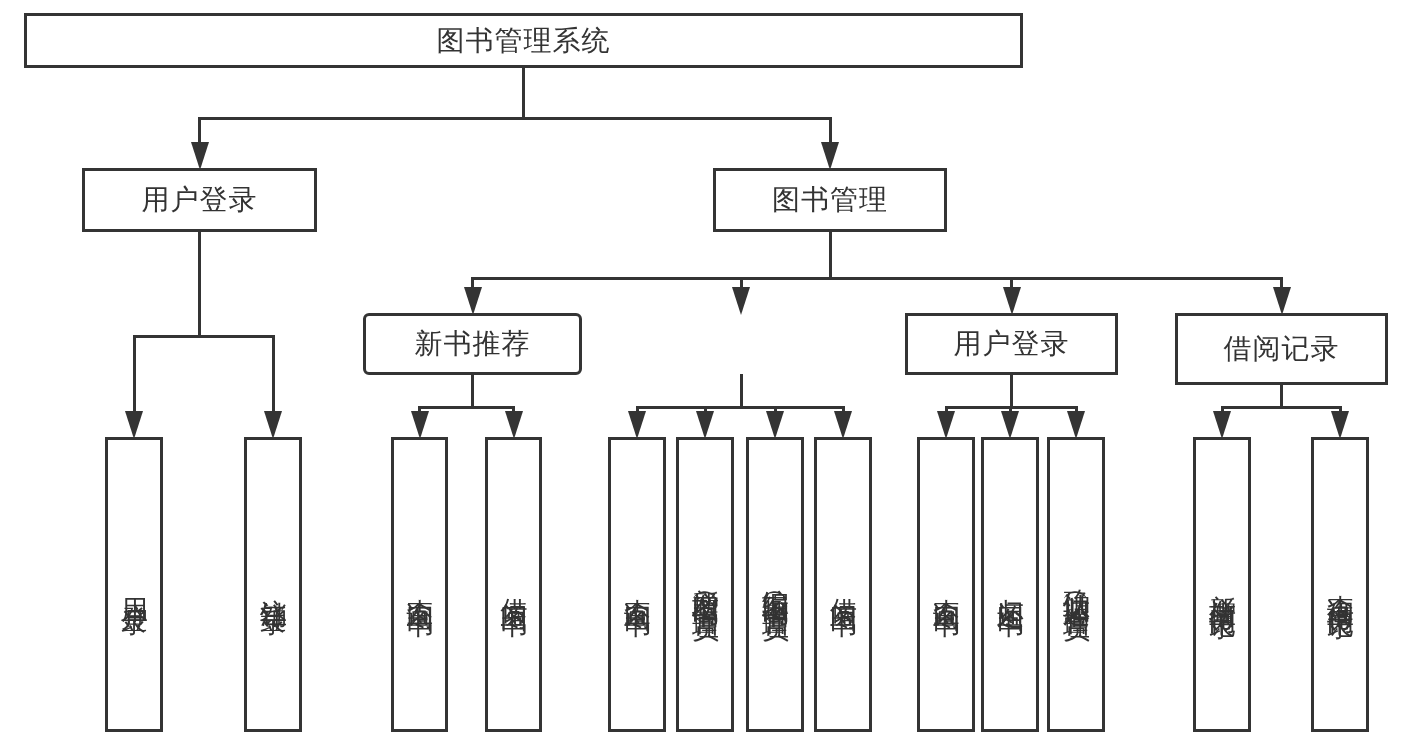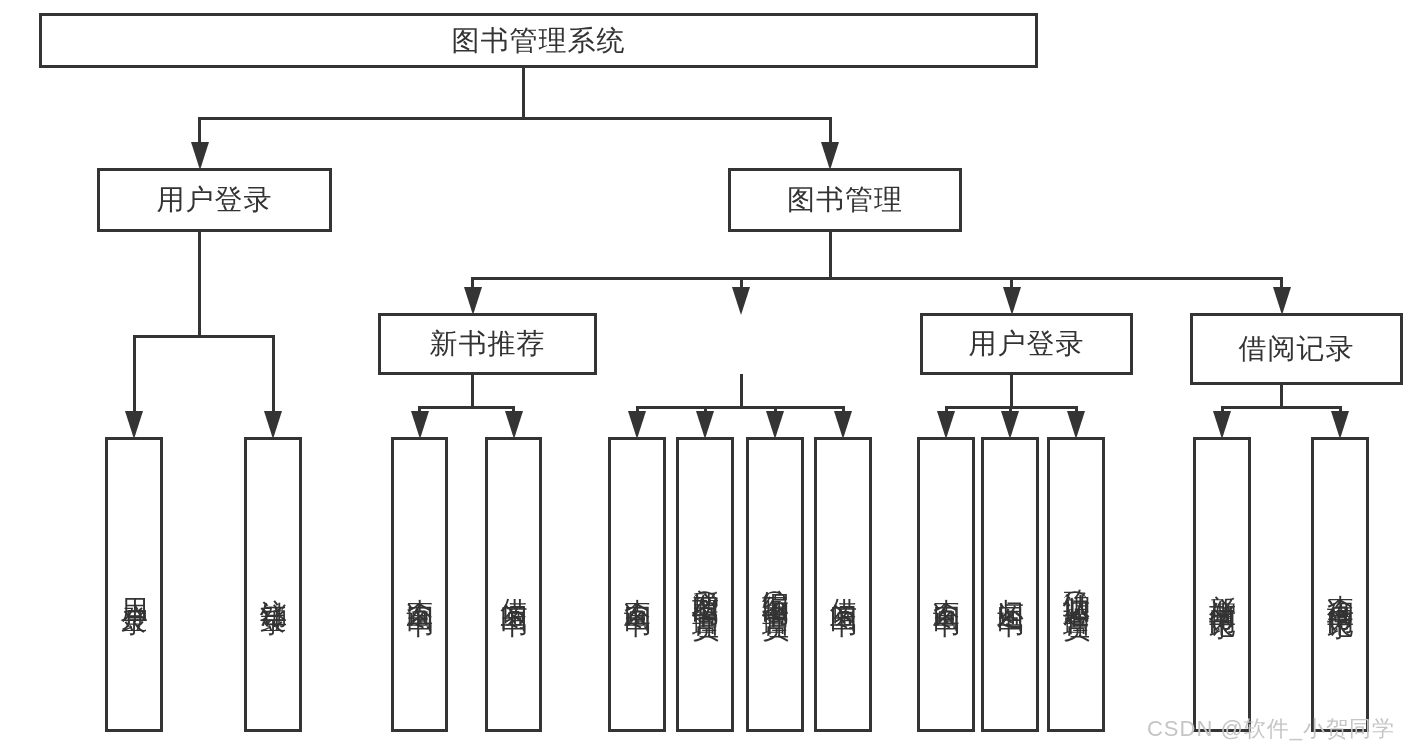--- a/index.html
+++ b/index.html
@@ -25,21 +25,20 @@
     color:var(--text);
     display:flex;
     align-items:center;
     justify-content:center;
     z-index:2;
   }
   .node.h{
     font-size:28px;
     letter-spacing:1px;
     white-space:nowrap;
-    margin-left:15px;
   }
   .node.v{
     writing-mode:vertical-rl;
     text-orientation:mixed;
     font-size:27px;
     letter-spacing:4px;
     line-height:1;
   }
   .line{
     position:absolute;
@@ -62,25 +61,24 @@
     color:var(--wm);
     letter-spacing:1px;
     z-index:5;
     white-space:nowrap;
   }
 </style>
 </head>
 <body>
 
 <div id="diagram">
-  <div class="watermark">CSDN @软件_小贺同学</div>
 <div class="node h" style="left: 24px; top: 13px; width: 999px; height: 55px;">图书管理系统</div>
     <div class="node h" style="left: 82px; top: 168px; width: 235px; height: 64px;">用户登录</div>
     <div class="node h" style="left: 713px; top: 168px; width: 234px; height: 64px;">图书管理</div>
-    <div class="node h" style="left: 363px; top: 313px; width: 219px; height: 62px;">新书推荐</div>
+    <div class="node h" style="left: 363px; top: 313px; width: 219px; height: 62px; border-radius: 6px;">新书推荐</div>
     <div class="node h" style="left: 905px; top: 313px; width: 213px; height: 62px;">用户登录</div>
     <div class="node h" style="left: 1175px; top: 313px; width: 213px; height: 72px;">借阅记录</div>
     <div class="node v" style="left: 105px; top: 437px; width: 58px; height: 295px;">用户登录</div>
     <div class="node v" style="left: 244px; top: 437px; width: 58px; height: 295px;">注销登录</div>
     <div class="node v" style="left: 391px; top: 437px; width: 57px; height: 295px;">查询图书</div>
     <div class="node v" style="left: 485px; top: 437px; width: 57px; height: 295px;">借阅图书</div>
     <div class="node v" style="left: 608px; top: 437px; width: 58px; height: 295px;">查询图书</div>
     <div class="node v" style="left: 676px; top: 437px; width: 58px; height: 295px;">新增图书（管理员）</div>
     <div class="node v" style="left: 746px; top: 437px; width: 58px; height: 295px;">编辑图书（管理员）</div>
     <div class="node v" style="left: 814px; top: 437px; width: 58px; height: 295px;">借阅图书</div>

